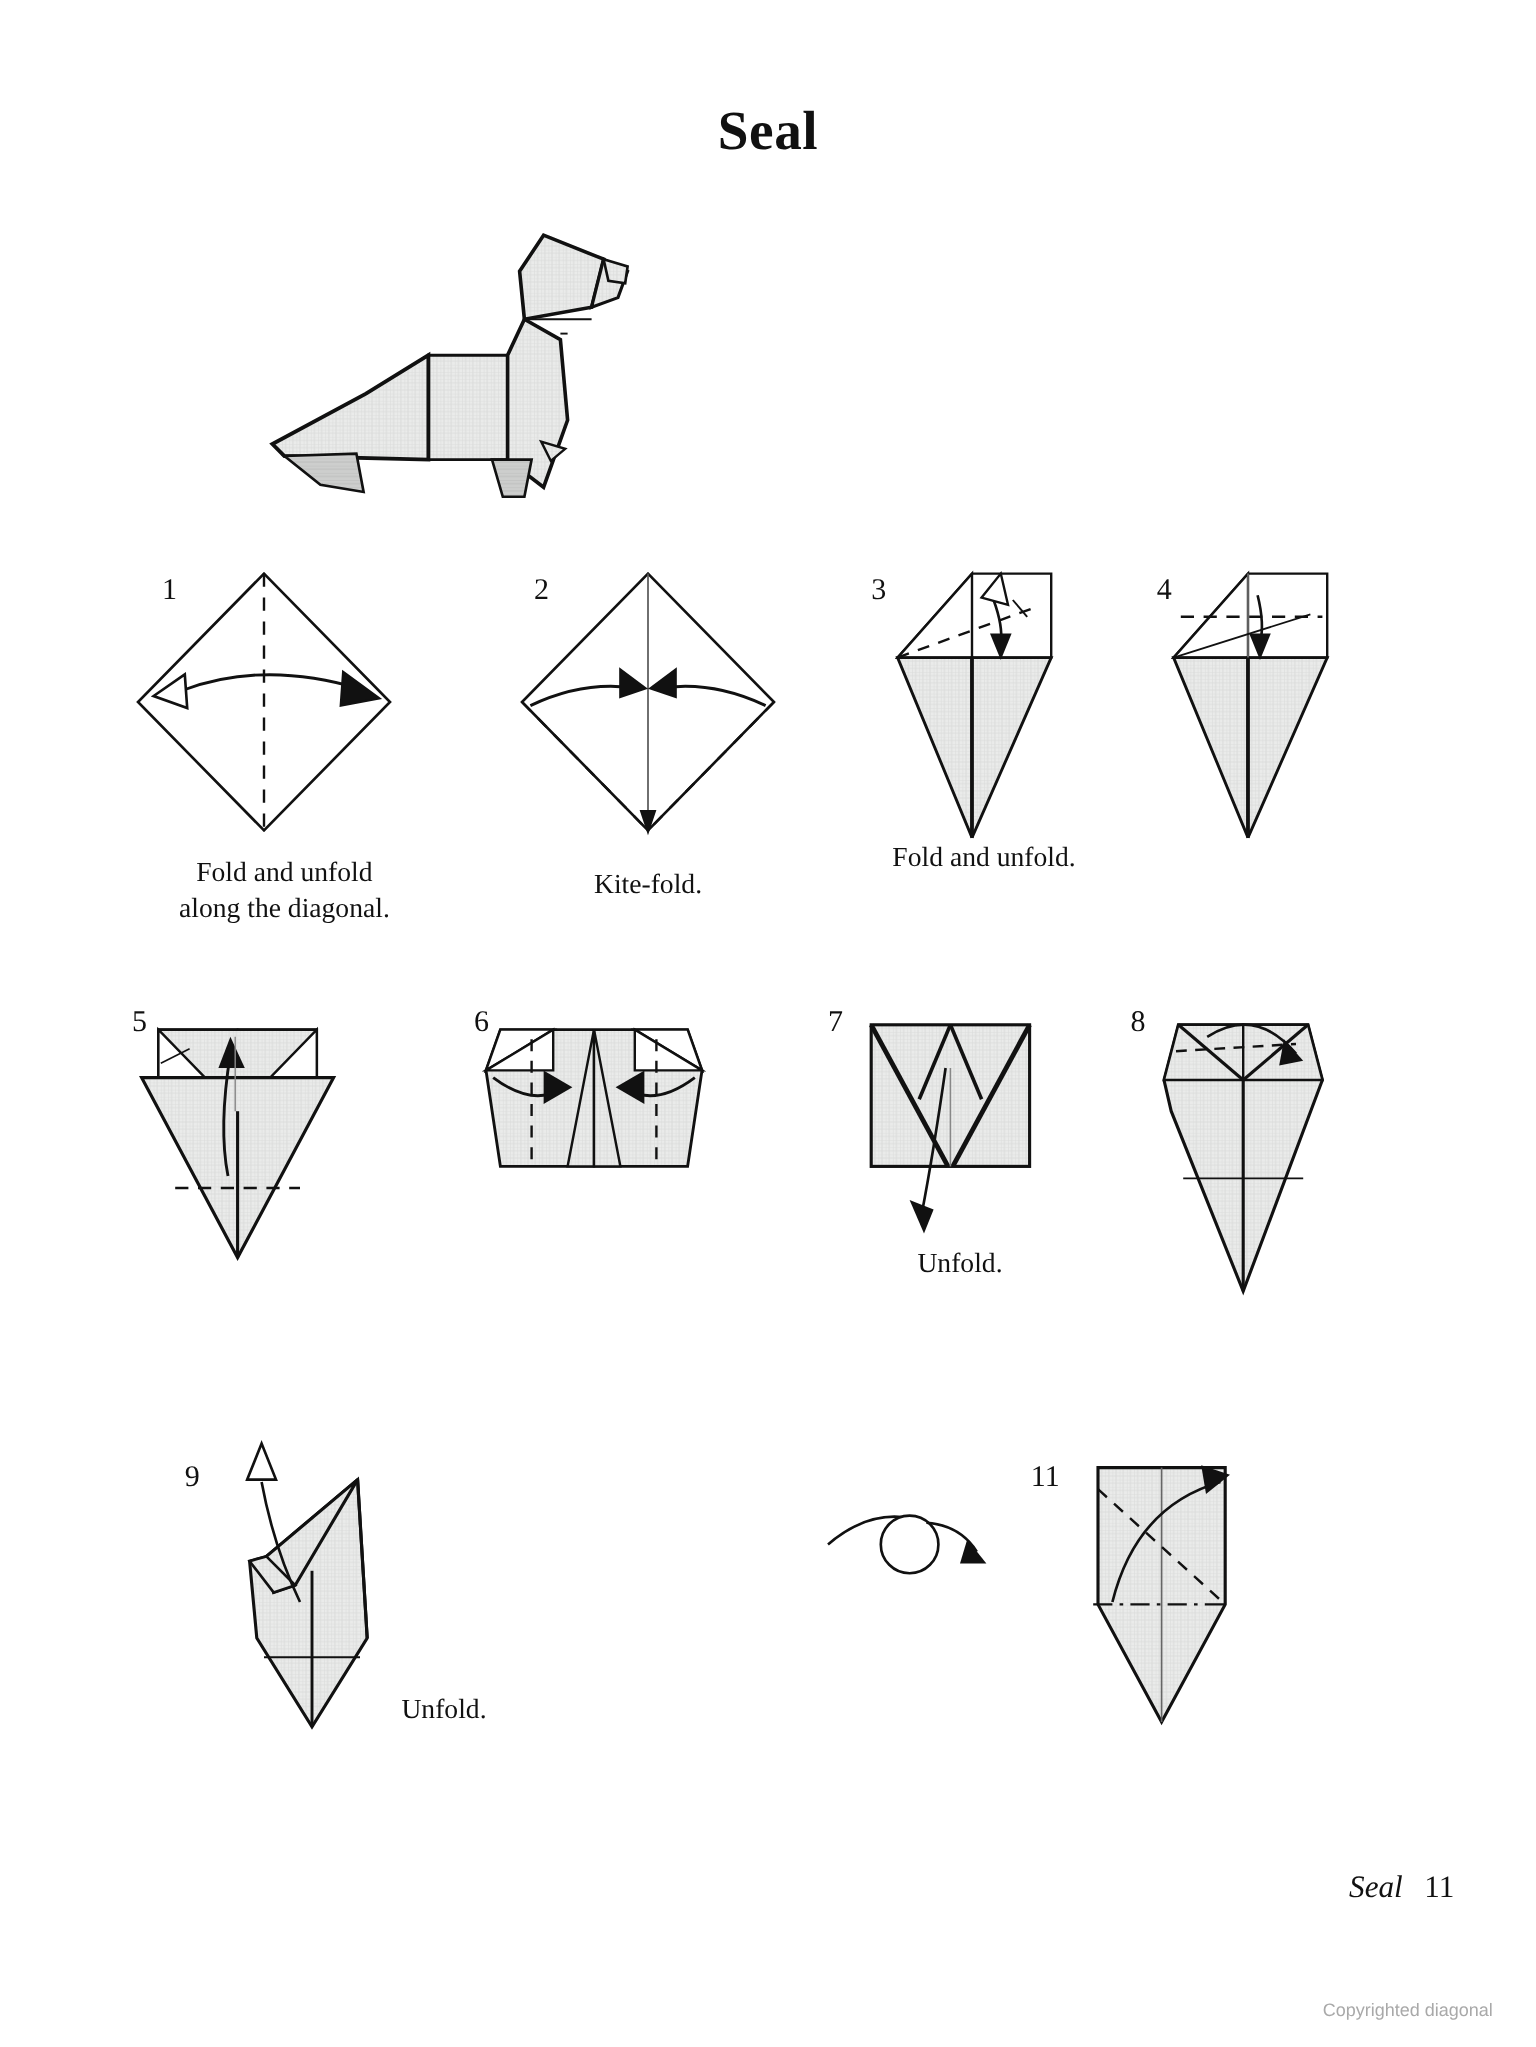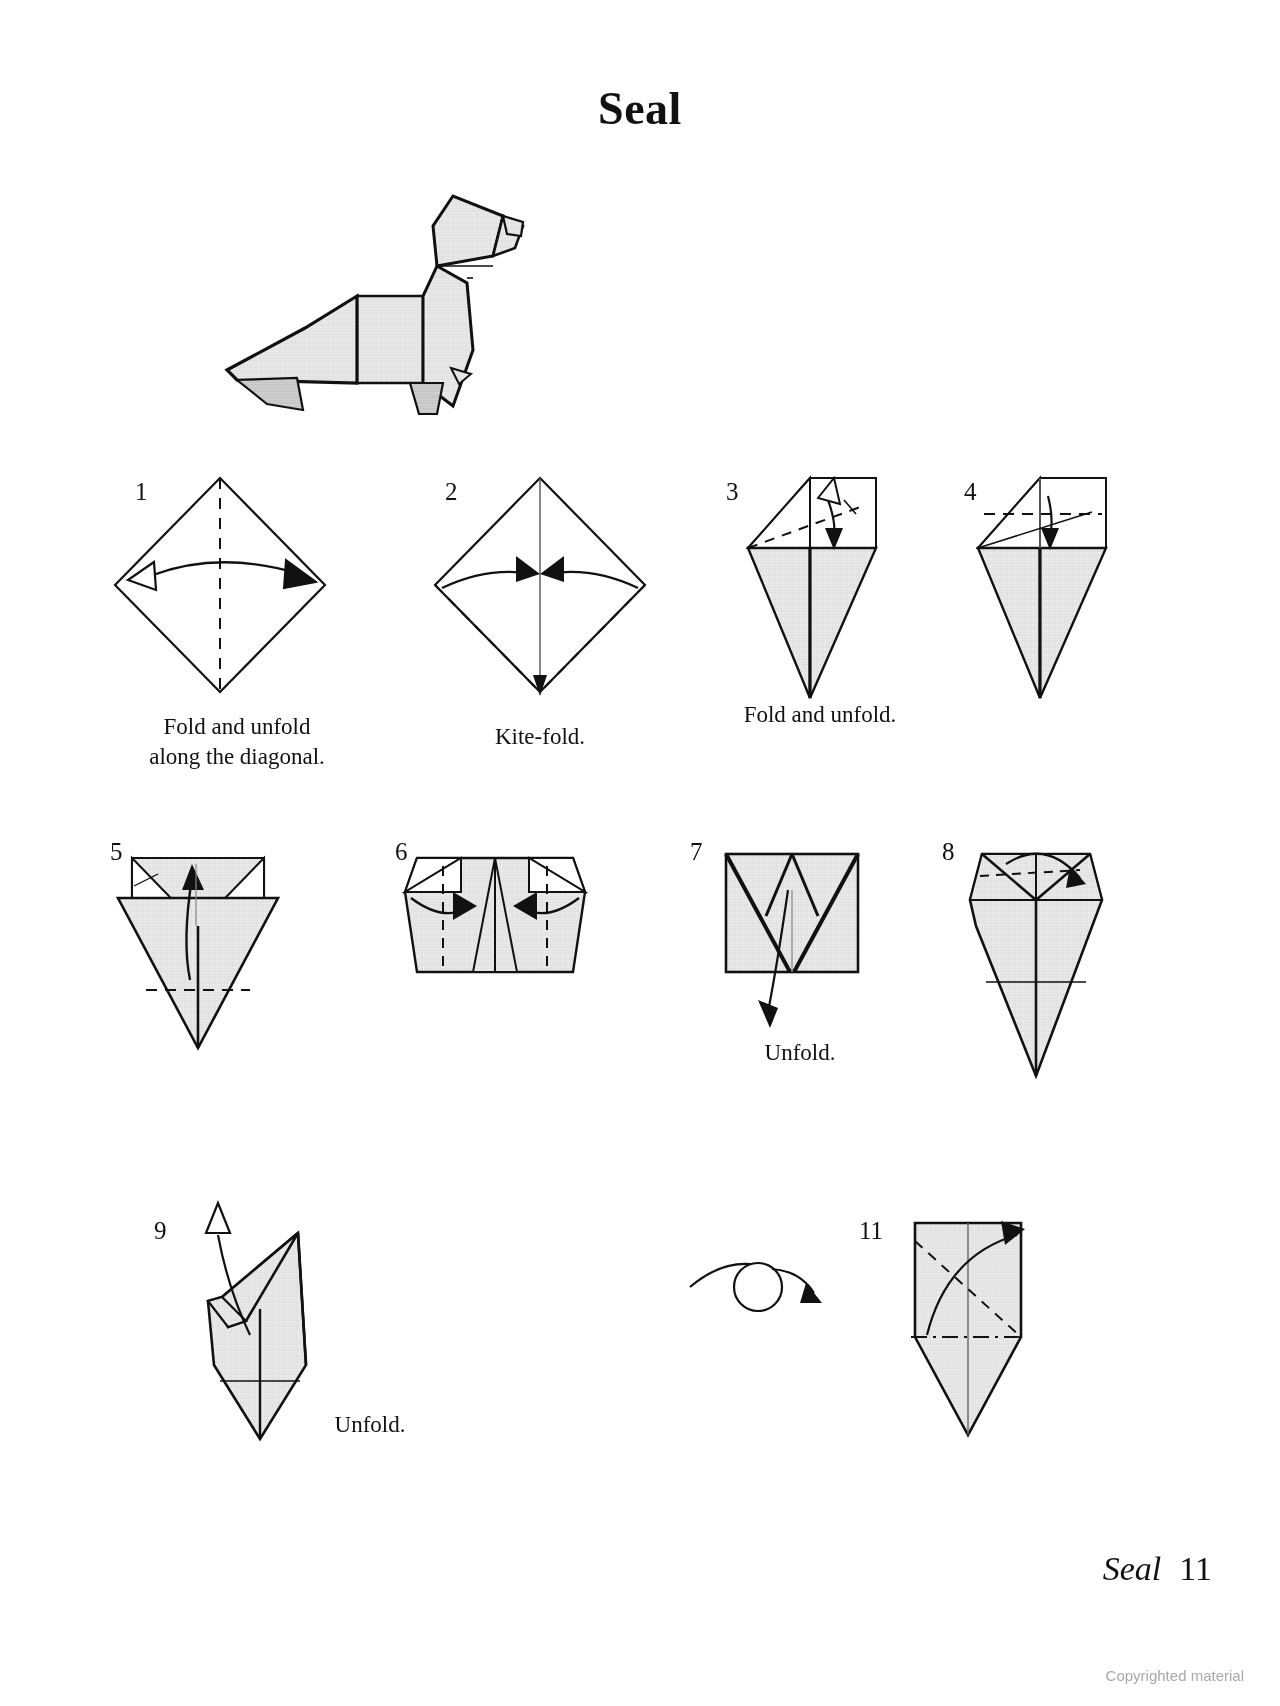--- a/index.html
+++ b/index.html
@@ -68,21 +68,21 @@
     color: #111;
     text-align: center;
     white-space: pre-line;
   }
 
   
   #footer {
     position: absolute;
     bottom: 118px;
     right: 68px;
-    font-size: 34px;
+    font-size: 26px;
     font-family: "Liberation Serif", "DejaVu Serif", serif;
   }
   #footer .fname {
     font-style: italic;
   }
   #footer .fpage {
     margin-left: 18px;
     font-style: normal;
   }
   #copyright {
@@ -364,13 +364,13 @@
         <polygon points="146,36 170,44 150,60" fill="#111"></polygon>
       </g>
     </svg>
   </div>
 </div>
 
 <div id="footer">
   <span class="fname">Seal</span><span class="fpage">11</span>
 </div>
 
-<div id="copyright">Copyrighted material</div>
+<div id="copyright">Copyrighted diagonal</div>
 
 </body></html>

